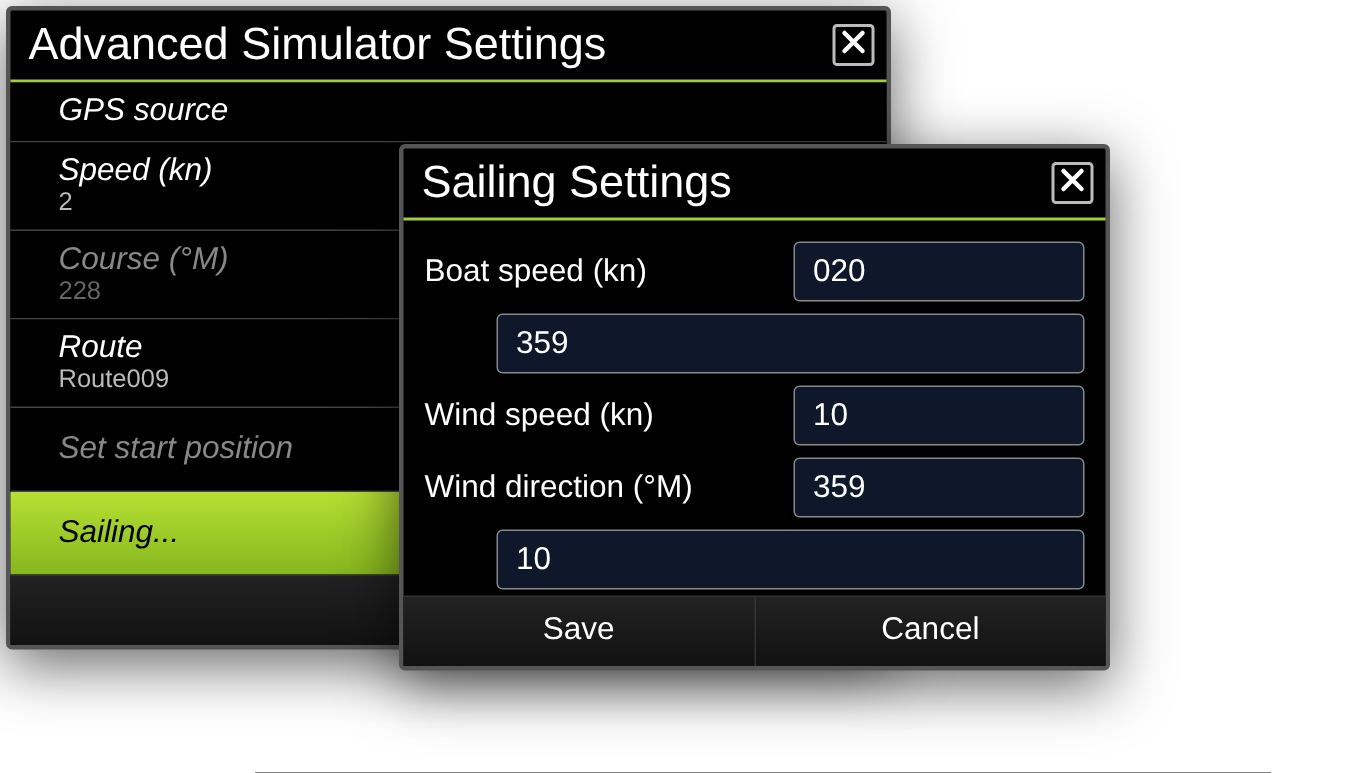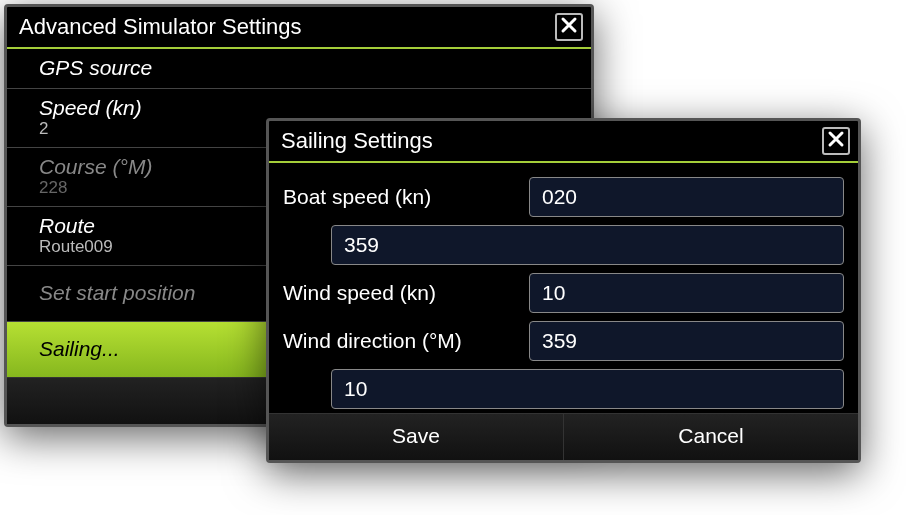--- a/index.html
+++ b/index.html
@@ -21,34 +21,34 @@
     display: flex;
     flex-direction: column;
   }
   .dialog.back {
     left: 4px;
     top: 4px;
     width: 590px;
   }
   .dialog.front {
     left: 266px;
-    top: 118px;
-    width: 595px;
+    top: 96px;
+    width: 474px;
   }
 
   .titlebar {
     display: flex;
     align-items: center;
     justify-content: space-between;
     padding: 6px 8px 6px 12px;
     border-bottom: 2px solid #a4ce39;
   }
   .titlebar .title {
     color: #fff;
-    font-size: 22px;
+    font-size: 30px;
     font-weight: 400;
   }
   .closebtn {
     width: 28px;
     height: 28px;
     background: #000;
     border: 2px solid #bbb;
     border-radius: 3px;
     display: flex;
     align-items: center;

